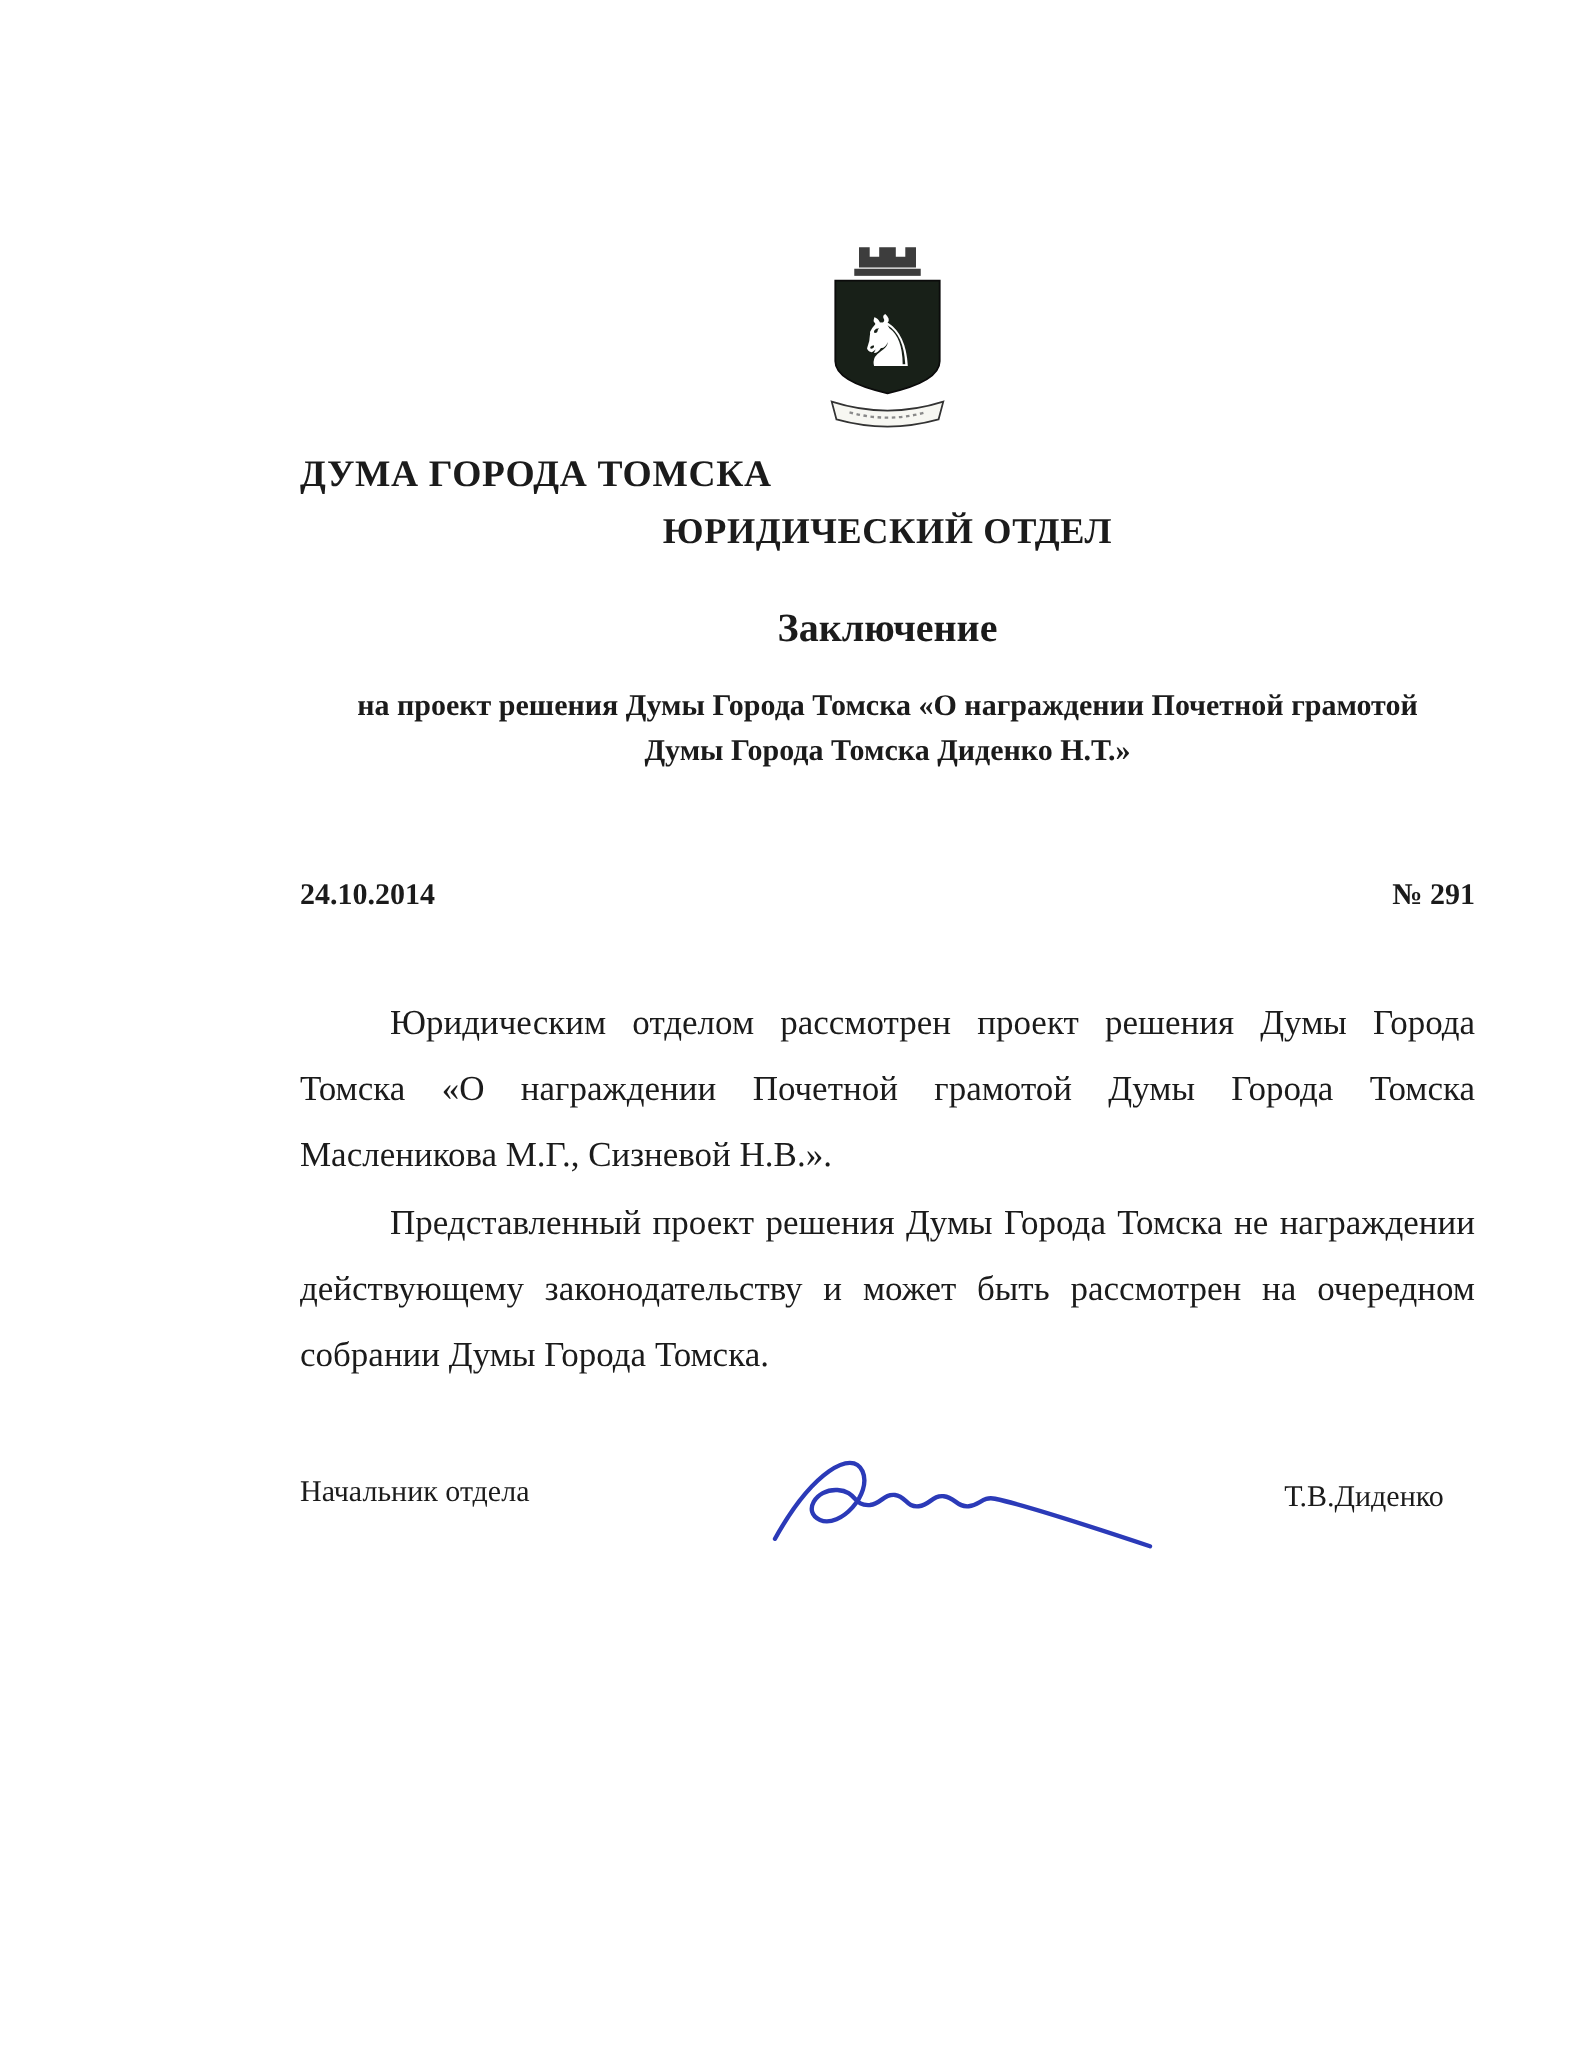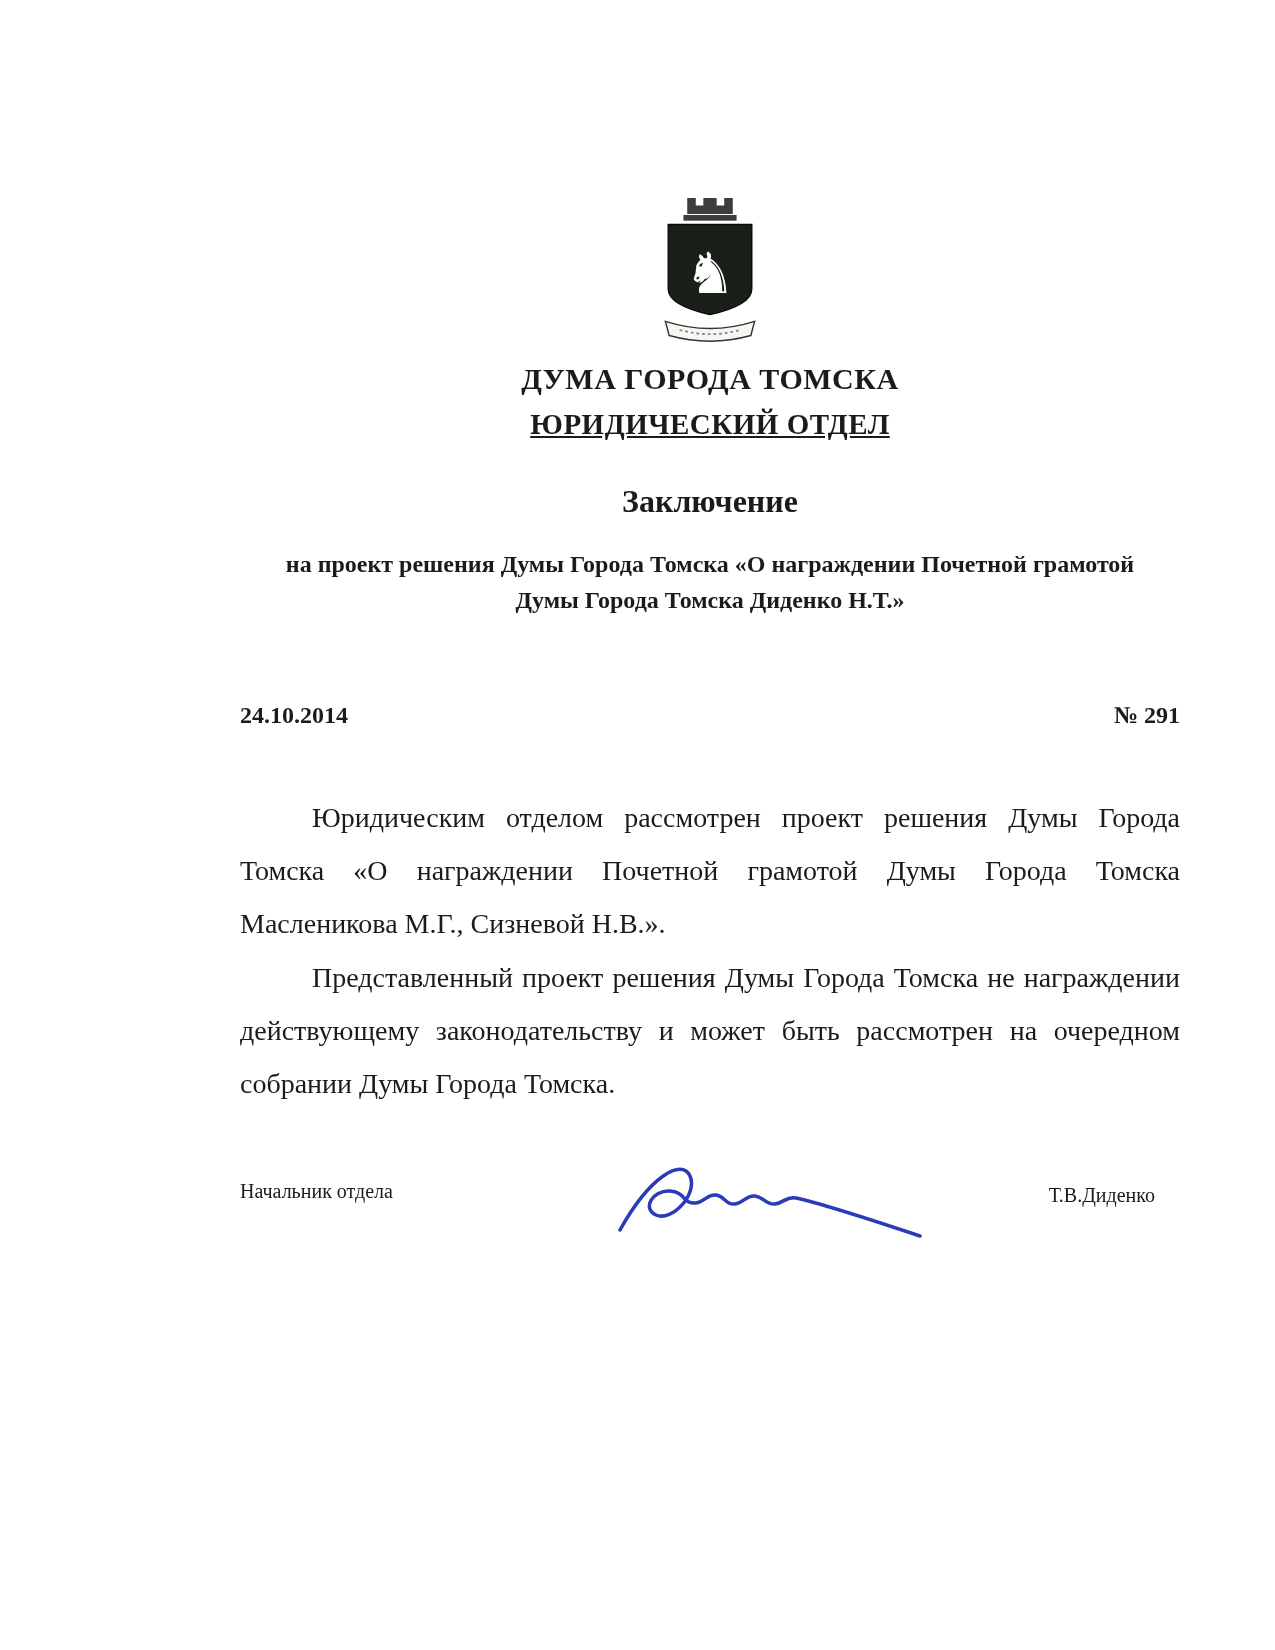--- a/index.html
+++ b/index.html
@@ -16,32 +16,31 @@
     position:absolute;
     left:240px;top:0;
     width:940px;
   }
   .emblem-wrap{
     margin-top:196px;
     text-align:center;
   }
   .org-line1{
     margin:12px 0 0 0;
-    text-align:center;
+    text-align:left;
     font-size:30px;
     font-weight:bold;
     letter-spacing:0.5px;
   }
   .org-line2{
     margin:12px 0 0 0;
     text-align:center;
     font-size:29px;
     font-weight:bold;
     letter-spacing:0.5px;
-    text-decoration:underline;
   }
   .doc-type{
     margin:42px 0 0 0;
     text-align:center;
     font-size:32px;
     font-weight:bold;
   }
   .subject{
     margin:26px auto 0 auto;
     max-width:905px;
@@ -65,21 +64,21 @@
     margin:0;
     font-size:28px;
     line-height:1.9;
     text-align:justify;
     text-indent:72px;
   }
   .sig-row{
     position:relative;
     margin-top:38px;
     height:110px;
-    font-size:20px;
+    font-size:24px;
   }
   .sig-title{
     position:absolute;
     left:0;top:32px;
   }
   .sig-scribble{
     position:absolute;
     left:370px;top:0;
   }
   .sig-name{

